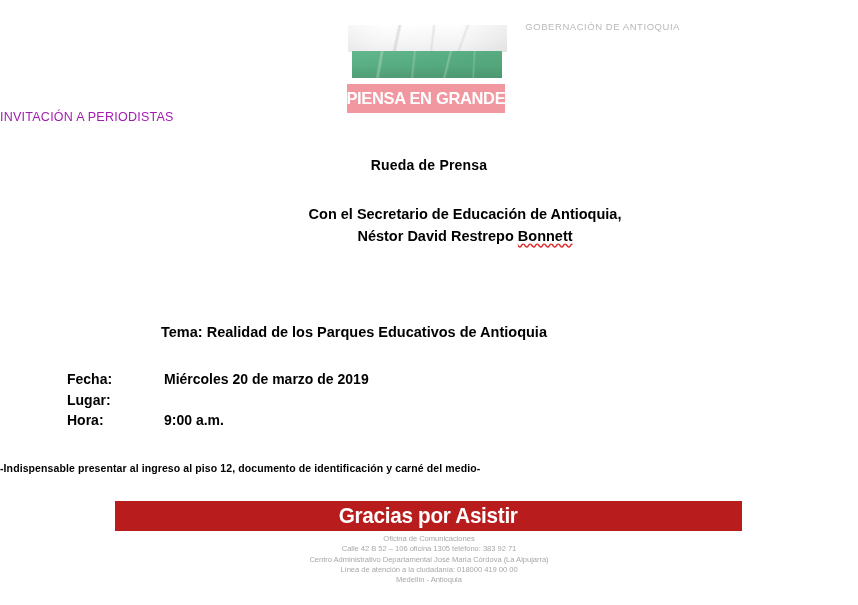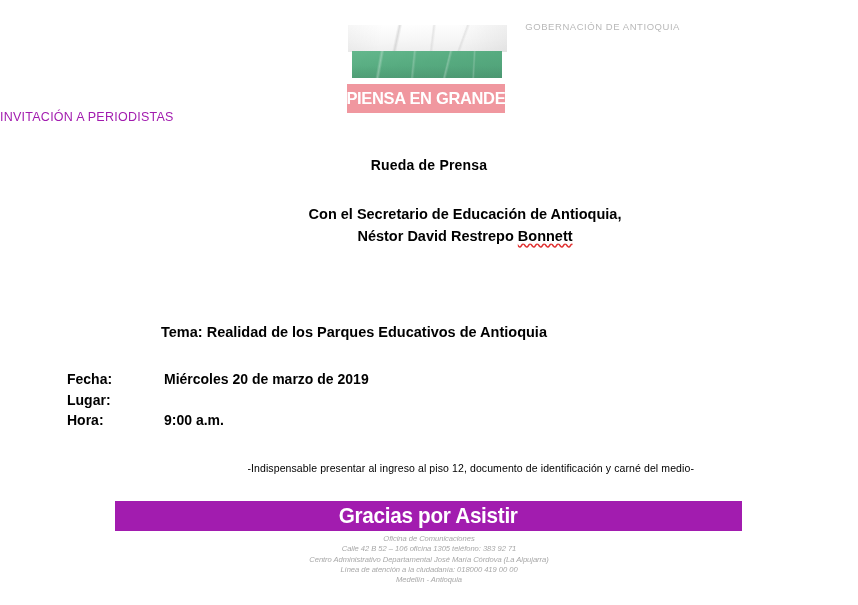--- a/index.html
+++ b/index.html
@@ -177,35 +177,35 @@
     flex: 0 1 auto;
     padding-left: 24px;
   }
 
   
   .note {
     position: absolute;
     left: 0;
     top: 462px;
     width: 694px;
-    text-align: right;
+    text-align: left;
     font-size: 10.5px;
-    font-weight: normal;
+    font-weight: bold;
     letter-spacing: 0.1px;
     white-space: nowrap;
   }
 
   
   .thanks-banner {
     position: absolute;
     left: 115px;
     top: 501px;
     width: 627px;
     height: 30px;
-    background: #a21caf;
+    background: #b91c1c;
     display: flex;
     align-items: center;
     justify-content: center;
   }
   .thanks-text {
     font-family: "Liberation Sans", sans-serif;
     font-size: 22px;
     font-weight: bold;
     color: #ffffff;
     letter-spacing: -0.3px;
@@ -217,21 +217,20 @@
     position: absolute;
     left: 0;
     top: 534px;
     width: 858px;
     text-align: center;
     font-family: "Liberation Sans", sans-serif;
     font-size: 8px;
     line-height: 10.3px;
     color: #a8a8a8;
     letter-spacing: -0.05px;
-    font-style: italic;
   }
   .footer-contact div {
     white-space: nowrap;
     transform: scaleX(0.95);
   }
 </style>
 </head>
 <body>
 
 <div class="logo-block">

